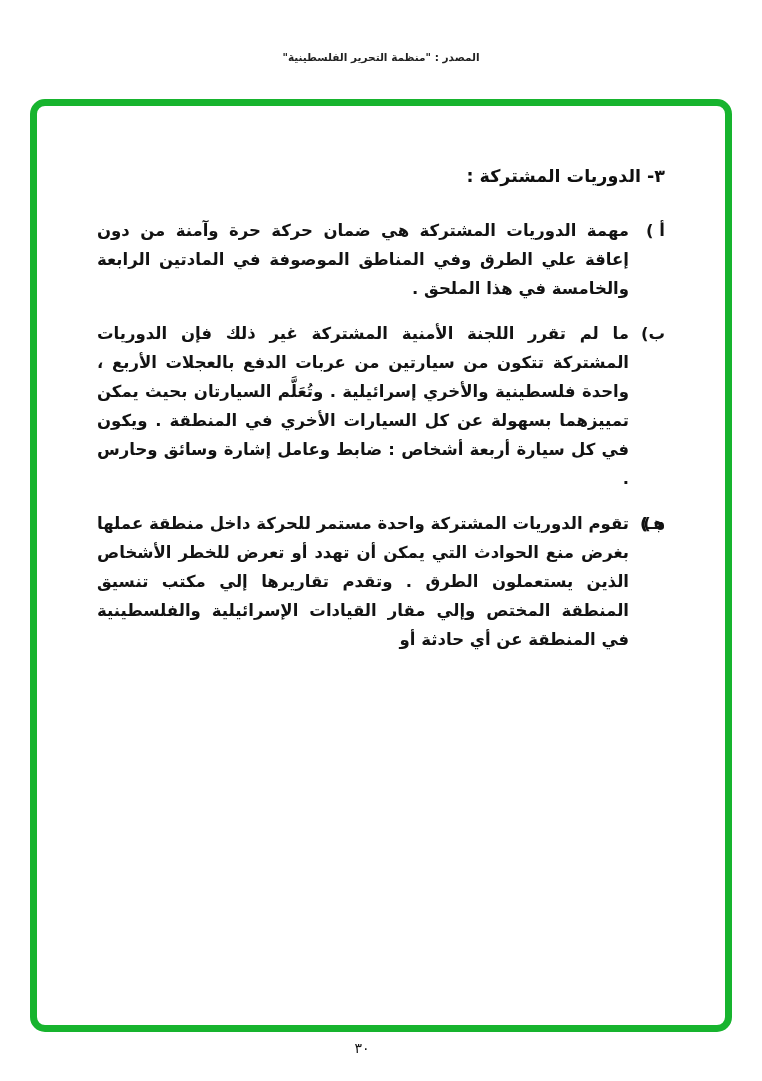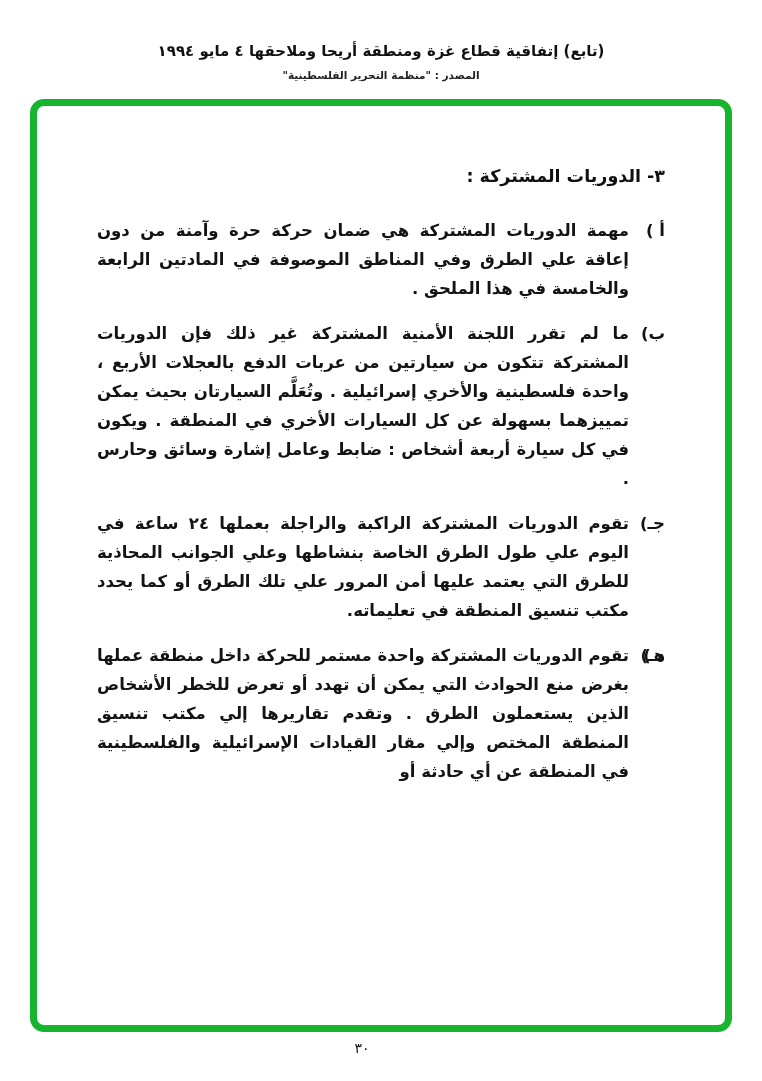--- a/index.html
+++ b/index.html
@@ -85,42 +85,40 @@
     text-align: center;
     font-size: 14px;
     font-weight: normal;
     color: #111;
   }
 </style>
 </head>
 <body>
 
 <div class="page-header">
-  <div class="title">(تابع) إتفاقية قطاع غزة ومنطقة أريحا وملاحقها ٤ مايو ١٩٩٤</div>
   <div class="source">المصدر :  "منظمة التحرير الفلسطينية"</div>
 </div>
 
-<div class="doc-frame" style="border-color: rgb(23, 180, 46);">
+<div class="doc-frame" style="border-color: rgb(23, 180, 46); border-radius: 15px;">
   <div class="doc-content">
 
     <div class="section-heading">٣- الدوريات المشتركة :</div>
 
     <div class="para">
       <span class="marker">أ )</span>
       <span>مهمة الدوريات المشتركة هي ضمان حركة حرة وآمنة من دون إعاقة علي الطرق وفي المناطق الموصوفة في المادتين الرابعة والخامسة في هذا الملحق .</span>
     </div>
 
     <div class="para">
       <span class="marker">ب)</span>
       <span>ما لم تقرر اللجنة الأمنية المشتركة غير ذلك فإن الدوريات المشتركة تتكون من سيارتين من عربات الدفع بالعجلات الأربع ، واحدة فلسطينية والأخري إسرائيلية . وتُعَلَّم السيارتان بحيث يمكن تمييزهما بسهولة عن كل السيارات الأخري في المنطقة . ويكون في كل سيارة أربعة أشخاص : ضابط وعامل إشارة وسائق وحارس .</span>
     </div>
 
     <div class="para">
       <span class="marker">جـ)</span>
-      <span>تقوم الدوريات المشتركة الراكبة والراجلة بعملها ٢٤ ساعة في اليوم علي طول الطرق الخاصة بنشاطها وعلي الجوانب المحاذية للطرق التي يعتمد عليها أمن المرور علي تلك الطرق أو كما يحدد مكتب تنسيق المنطقة في تعليماته.</span>
     </div>
 
     <div class="para">
       <span class="marker">د )</span>
     </div>
 
     <div class="para">
       <span class="marker">هـ)</span>
       <span>تقوم الدوريات المشتركة واحدة مستمر للحركة داخل منطقة عملها بغرض منع الحوادث التي يمكن أن تهدد أو تعرض للخطر الأشخاص الذين يستعملون الطرق . وتقدم تقاريرها إلي مكتب تنسيق المنطقة المختص وإلي مقار القيادات الإسرائيلية والفلسطينية في المنطقة عن أي حادثة أو</span>
     </div>

